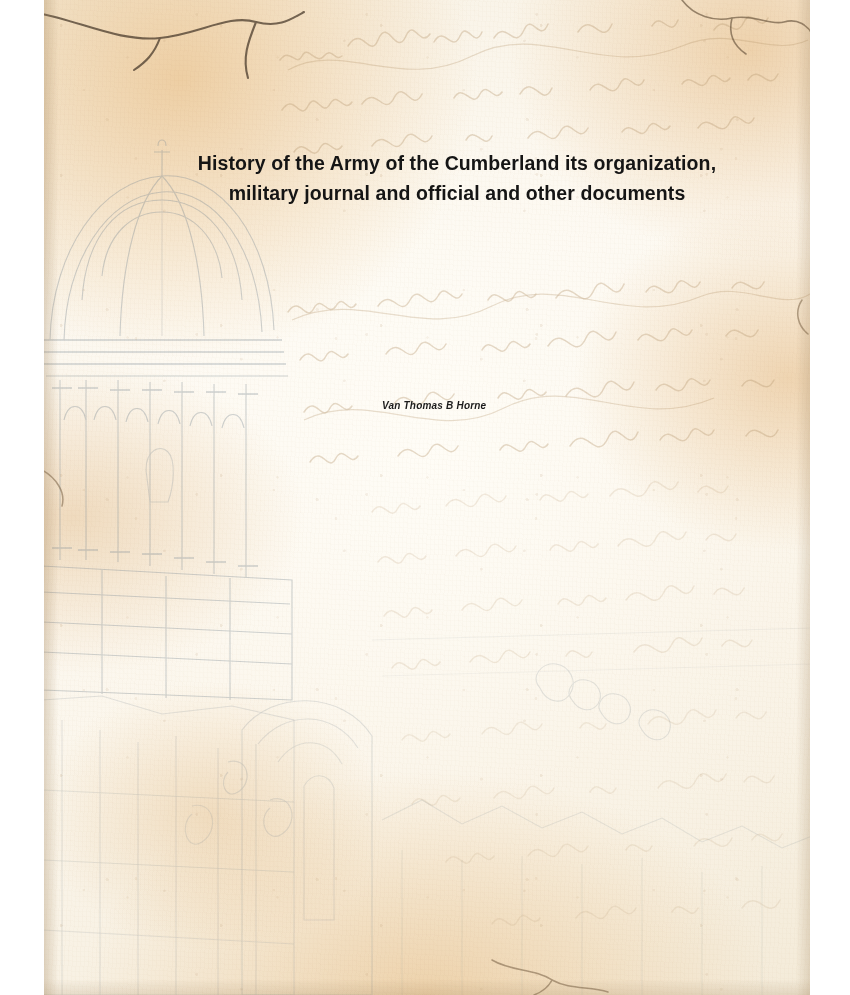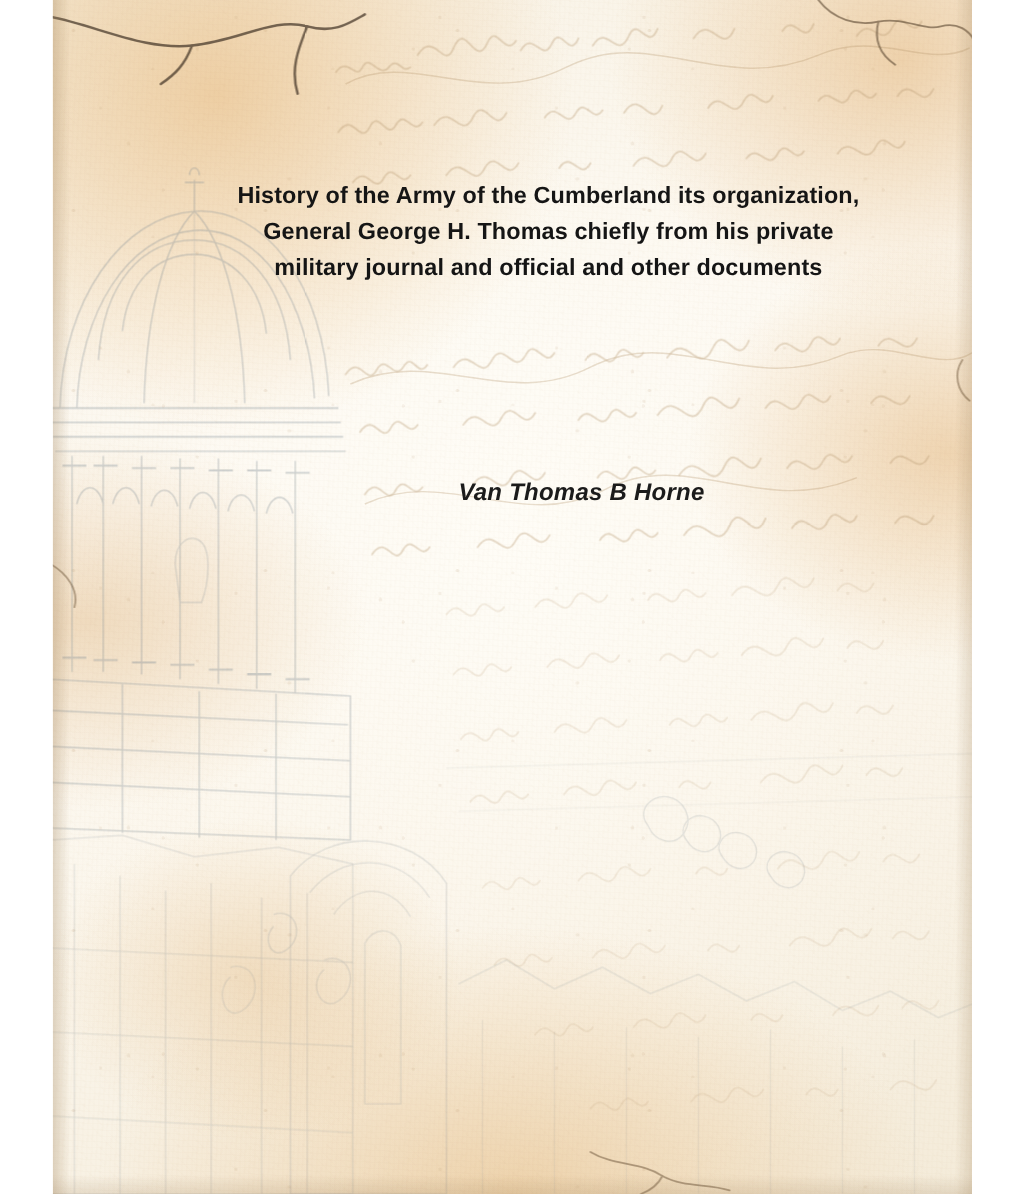--- a/index.html
+++ b/index.html
@@ -114,21 +114,21 @@
     white-space: nowrap;
   }
 
   .author {
     position: absolute;
     left: 340px;
     top: 400px;
     font-family: "Liberation Sans", sans-serif;
     font-weight: bold;
     font-style: italic;
-    font-size: 20px;
+    font-size: 10px;
     color: #1b1b1b;
     letter-spacing: 0.2px;
   }
 
   
   .gutter-left {
     position: absolute; left: 0; top: 0; width: 44px; height: 995px;
     background: #ffffff;
   }
   .gutter-right {
@@ -349,21 +349,20 @@
         <path d="M0 470 C14 478 24 492 20 506"></path>
         <path d="M760 300 C752 312 756 326 766 334"></path>
       </g>
     </svg>
 
     <div class="grain"></div>
     <div class="speckles"></div>
 
     <div class="title-block">
       <div class="title-line">History of the Army of the Cumberland its organization,</div>
-      <div class="title-line">General George H. Thomas chiefly from his private</div>
       <div class="title-line">military journal and official and other documents</div>
     </div>
 
     <div class="author">Van Thomas B Horne</div>
 
   </div>
 
   <div class="edge-shadow-left"></div>
   <div class="edge-shadow-right"></div>
   <div class="edge-shadow-bottom"></div>

